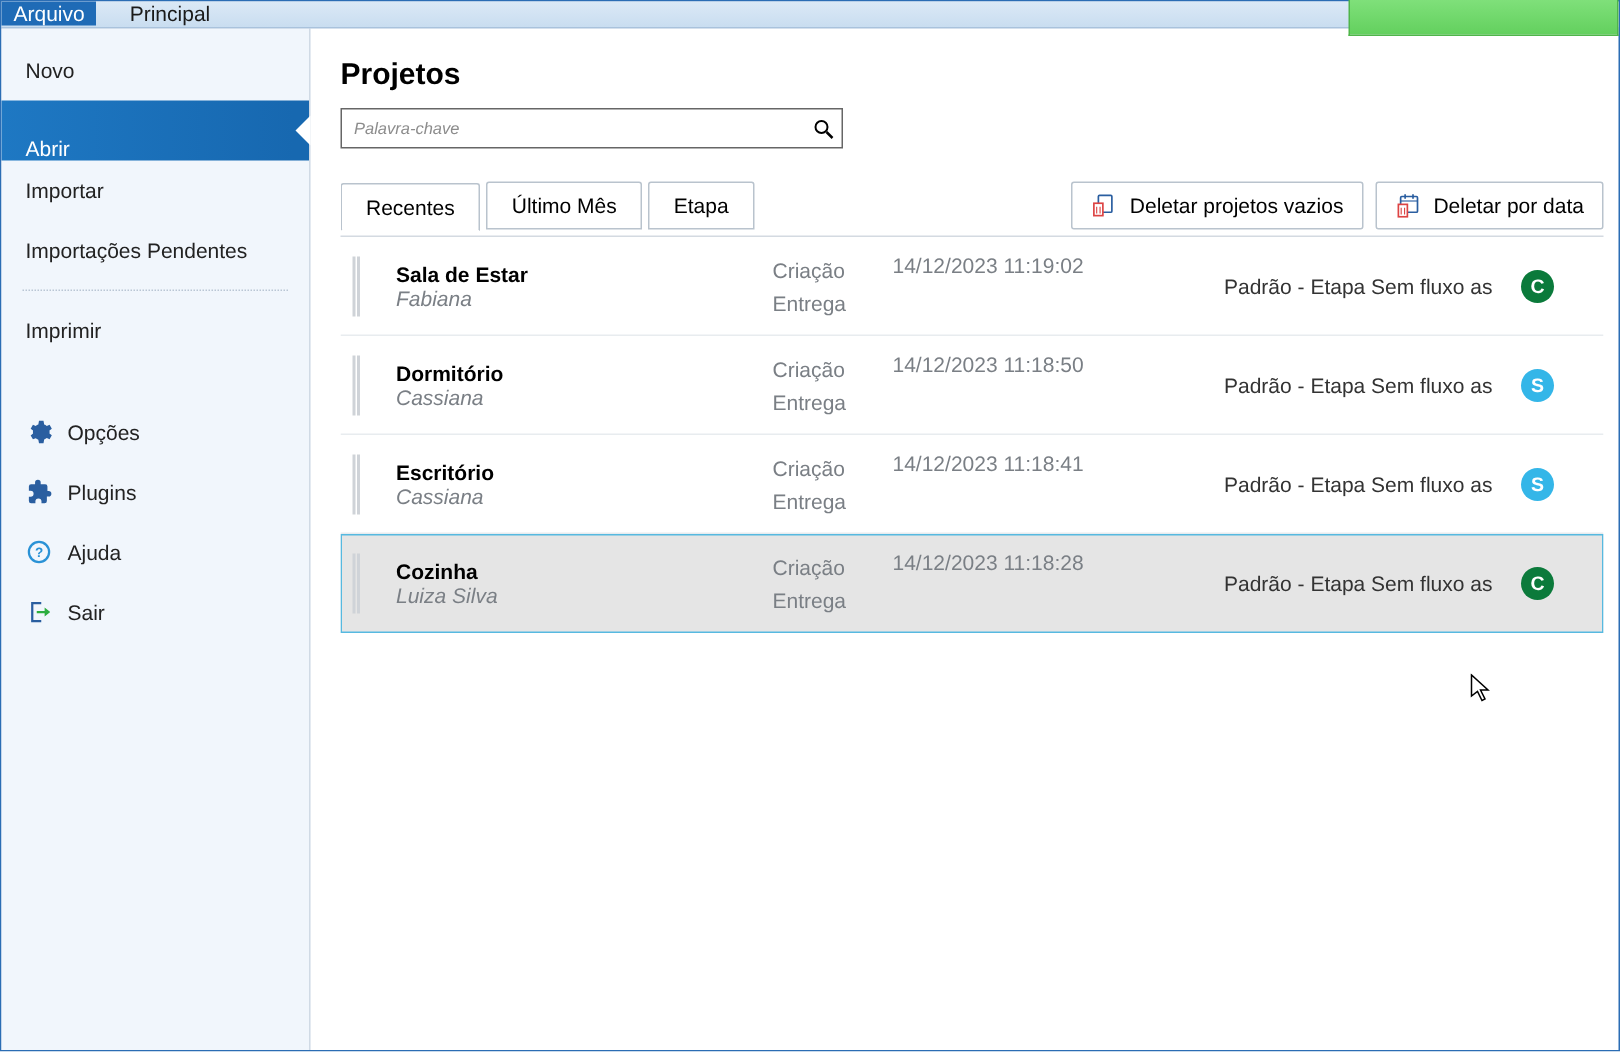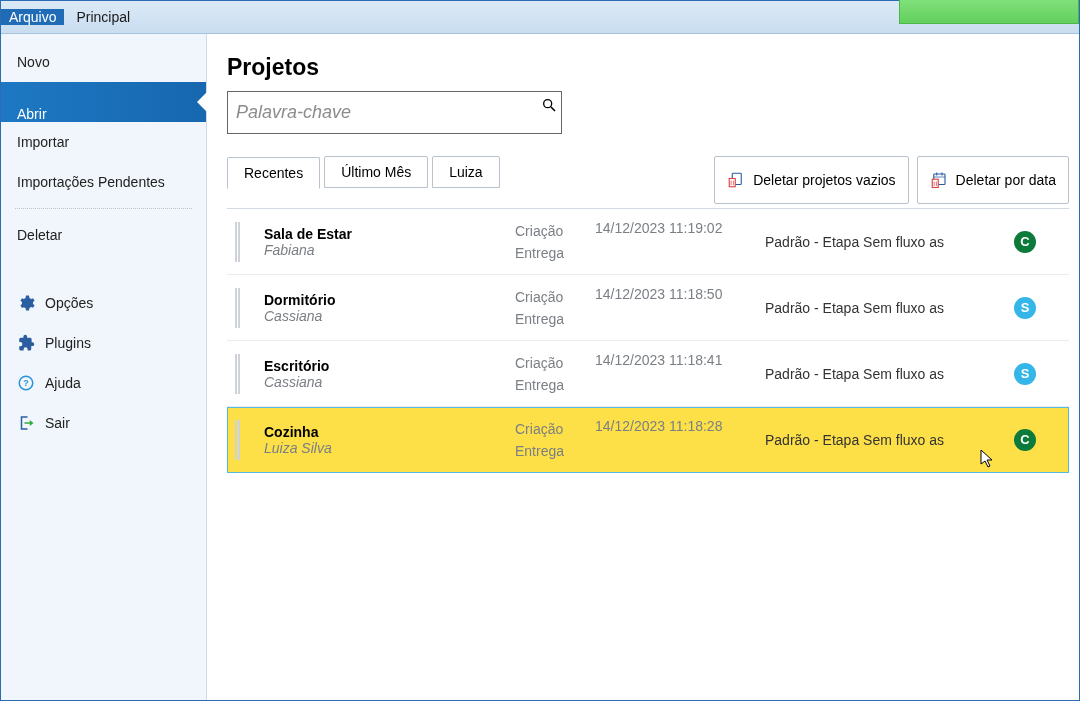--- a/index.html
+++ b/index.html
@@ -1,62 +1,62 @@
 <!DOCTYPE html>
 <html><head>
 <meta charset="utf-8">
 <style>
   * { box-sizing: border-box; margin: 0; padding: 0; }
   html, body { width: 1080px; height: 701px; font-family: "Segoe UI", Tahoma, sans-serif; font-size: 14px; background: #fff; overflow: hidden; }
   .window { width: 1080px; height: 701px; border: 1px solid #2b6db4; display: flex; flex-direction: column; }
 
   
-  .ribbon-tabs { height: 33px; display: flex; align-items: center; background: linear-gradient(#dbe9f6, #c9ddf0); border-bottom: 1px solid #a9c2dc; position: relative; }
-  .ribbon-tab { display: flex; align-items: center; padding: 0 12px; color: #1a1a1a; cursor: pointer; }
+  .ribbon-tabs { height: 18px; display: flex; align-items: flex-start; background: linear-gradient(#dbe9f6, #c9ddf0); border-bottom: 1px solid #a9c2dc; position: relative; }
+  .ribbon-tab { display: flex; align-items: center; padding: 0 22px; color: #1a1a1a; cursor: pointer; }
   .ribbon-tab-file { background: #1f6bb6; color: #fff; font-weight: 500; padding: 0 8px; }
   .ribbon-collapse { margin-left: auto; width: 34px; display: flex; align-items: center; justify-content: center; color: #3b65a0; cursor: pointer; }
   .ribbon-green { position: absolute; right: 0; top: -1px; height: 24px; width: 180px; background: linear-gradient(#7fe07a, #63d05e); border: 1px solid #4fb54a; border-top: none; }
 
   
   .body { flex: 1; display: flex; min-height: 0; }
   .sidebar { width: 206px; background: #f1f6fc; border-right: 1px solid #d0dae5; display: flex; flex-direction: column; padding-top: 8px; }
   .side-item { display: flex; align-items: center; height: 40px; padding: 0 16px; color: #222; cursor: pointer; gap: 10px; }
   .side-item.active { background: linear-gradient(90deg, #1e78c3, #1768b0 95%); color: #fff; position: relative; align-items: flex-end; }
   .side-item.active::after { content: ""; position: absolute; right: -1px; top: 50%; transform: translateY(-50%); border-top: 10px solid transparent; border-bottom: 10px solid transparent; border-right: 10px solid #fff; }
   .side-sep { border-top: 1px dotted #bac6d4; margin: 6px 14px; }
   .side-icon { width: 18px; height: 18px; display: inline-flex; align-items: center; justify-content: center; flex-shrink: 0; }
 
   
   .content { flex: 1; padding: 20px 10px 10px 20px; display: flex; flex-direction: column; min-width: 0; }
-  .page-title { font-size: 23px; font-weight: 600; margin-bottom: 10px; }
+  .page-title { font-size: 20px; font-weight: 600; margin-bottom: 10px; }
   .search-wrap { position: relative; width: 335px; margin-bottom: 22px; }
-  .search-input { width: 100%; height: 43px; border: 1px solid #666; padding: 0 28px 0 8px; font-size: 18px; color: #444; }
+  .search-input { width: 100%; height: 27px; border: 1px solid #666; padding: 0 28px 0 8px; font-size: 11px; color: #444; }
   .search-input::placeholder { color: #8c8c8c; font-style: italic; }
   .search-btn { position: absolute; right: 2px; top: 2px; width: 23px; height: 23px; background: none; border: none; display: flex; align-items: center; justify-content: center; cursor: pointer; }
 
   
   .toolbar { display: flex; align-items: flex-start; margin-bottom: 4px; }
   .filter-tabs { display: flex; gap: 4px; }
   .filter-tab { height: 32px; padding: 0 16px; border: 1px solid #b9c3cd; background: #fff; display: flex; align-items: center; cursor: pointer; border-radius: 2px 2px 0 0; }
   .filter-tab.active { border-bottom: 1px solid #fff; position: relative; top: 1px; font-weight: 500; }
   .toolbar-spacer { flex: 1; }
-  .tb-button { height: 48px; padding: 0 12px; margin-left: 8px; border: 1px solid #b9c3cd; background: #fff; display: flex; align-items: center; gap: 8px; cursor: pointer; border-radius: 2px; }
+  .tb-button { height: 32px; padding: 0 12px; margin-left: 8px; border: 1px solid #b9c3cd; background: #fff; display: flex; align-items: center; gap: 8px; cursor: pointer; border-radius: 2px; }
 
   
   .proj-list { border-top: 1px solid #d4dae1; flex: 1; overflow-y: auto; }
   .proj-row { display: grid; grid-template-columns: 280px 80px 170px 230px 60px; align-items: center; height: 66px; border-bottom: 1px solid #e8ecef; padding-left: 8px; cursor: pointer; min-width: 0; }
-  .proj-row.selected { background: #fde047; outline: 1px solid #56b9e0; outline-offset: -1px; }
+  .proj-row.selected { background: #e5e5e5; outline: 1px solid #56b9e0; outline-offset: -1px; }
   .proj-name-cell { display: flex; align-items: center; gap: 24px; }
   .drag-grip { width: 5px; height: 40px; display: flex; flex-direction: row; gap: 1px; }
   .drag-grip span { width: 2px; background: #cfd3d8; }
   .proj-name { font-weight: 700; color: #000; }
   .proj-owner { color: #7a7f85; font-style: italic; }
   .proj-labels { color: #7a7f85; display: flex; flex-direction: column; gap: 6px; }
   .proj-date { color: #7a7f85; align-self: start; padding-top: 11px; }
-  .proj-flow { color: #333; white-space: nowrap; overflow: hidden; }
+  .proj-flow { color: #333; white-space: nowrap; overflow: hidden; text-align: right; }
   .proj-badge { width: 22px; height: 22px; border-radius: 50%; color: #fff; display: flex; align-items: center; justify-content: center; font-weight: 700; font-size: 13px; justify-self: center; }
   .badge-c { background: #0b7a3b; }
   .badge-s { background: #34b6e8; }
 
   
   .cursor-img { position: absolute; left: 980px; top: 449px; pointer-events: none; }
 
   svg { display: block; }
 </style>
 </head>
@@ -85,21 +85,21 @@
         <span>Abrir</span>
       </div>
       <div class="side-item">
         <span>Importar</span>
       </div>
       <div class="side-item">
         <span>Importações Pendentes</span>
       </div>
       <div class="side-sep"></div>
       <div class="side-item">
-        <span>Deletar</span>
+        <span>Imprimir</span>
       </div>
       <div style="height:28px"></div>
       <div class="side-item">
         <span class="side-icon">
           <svg width="18" height="18" viewBox="0 0 24 24">
               <path fill="#2a5ea0" d="M12 8a4 4 0 1 0 0 8 4 4 0 0 0 0-8zm9.4 4a7.7 7.7 0 0 0-.1-1.3l2.1-1.6-2-3.5-2.5 1a7.6 7.6 0 0 0-2.3-1.3L16 2h-4l-.6 3.3a7.6 7.6 0 0 0-2.3 1.3l-2.5-1-2 3.5 2.1 1.6a7.7 7.7 0 0 0 0 2.6L4.6 15l2 3.5 2.5-1a7.6 7.6 0 0 0 2.3 1.3L12 22h4l.6-3.3a7.6 7.6 0 0 0 2.3-1.3l2.5 1 2-3.5-2.1-1.6c.1-.4.1-.9.1-1.3z"></path>
             </svg>
         </span>
         <span>Opções</span>
       </div>
@@ -143,21 +143,21 @@
                 <line x1="15" y1="15" x2="21" y2="21" stroke="#000" stroke-width="2.5"></line>
               </svg>
           </span>
         </button>
       </div>
 
       <div class="toolbar">
         <div class="filter-tabs">
           <div class="filter-tab active">Recentes</div>
           <div class="filter-tab">Último Mês</div>
-          <div class="filter-tab">Luiza</div>
+          <div class="filter-tab">Etapa</div>
         </div>
         <div class="toolbar-spacer"></div>
         <div class="tb-button">
           <span>
             <svg width="18" height="18" viewBox="0 0 24 24">
                 <rect x="7" y="3" width="12" height="15" rx="1" fill="none" stroke="#2a5ea0" stroke-width="1.5"></rect>
                 <rect x="3" y="10" width="8" height="11" fill="#fff" stroke="#d44" stroke-width="1.5"></rect>
                 <line x1="5.5" y1="13" x2="5.5" y2="19" stroke="#d44"></line>
                 <line x1="8.5" y1="13" x2="8.5" y2="19" stroke="#d44"></line>
               </svg>

